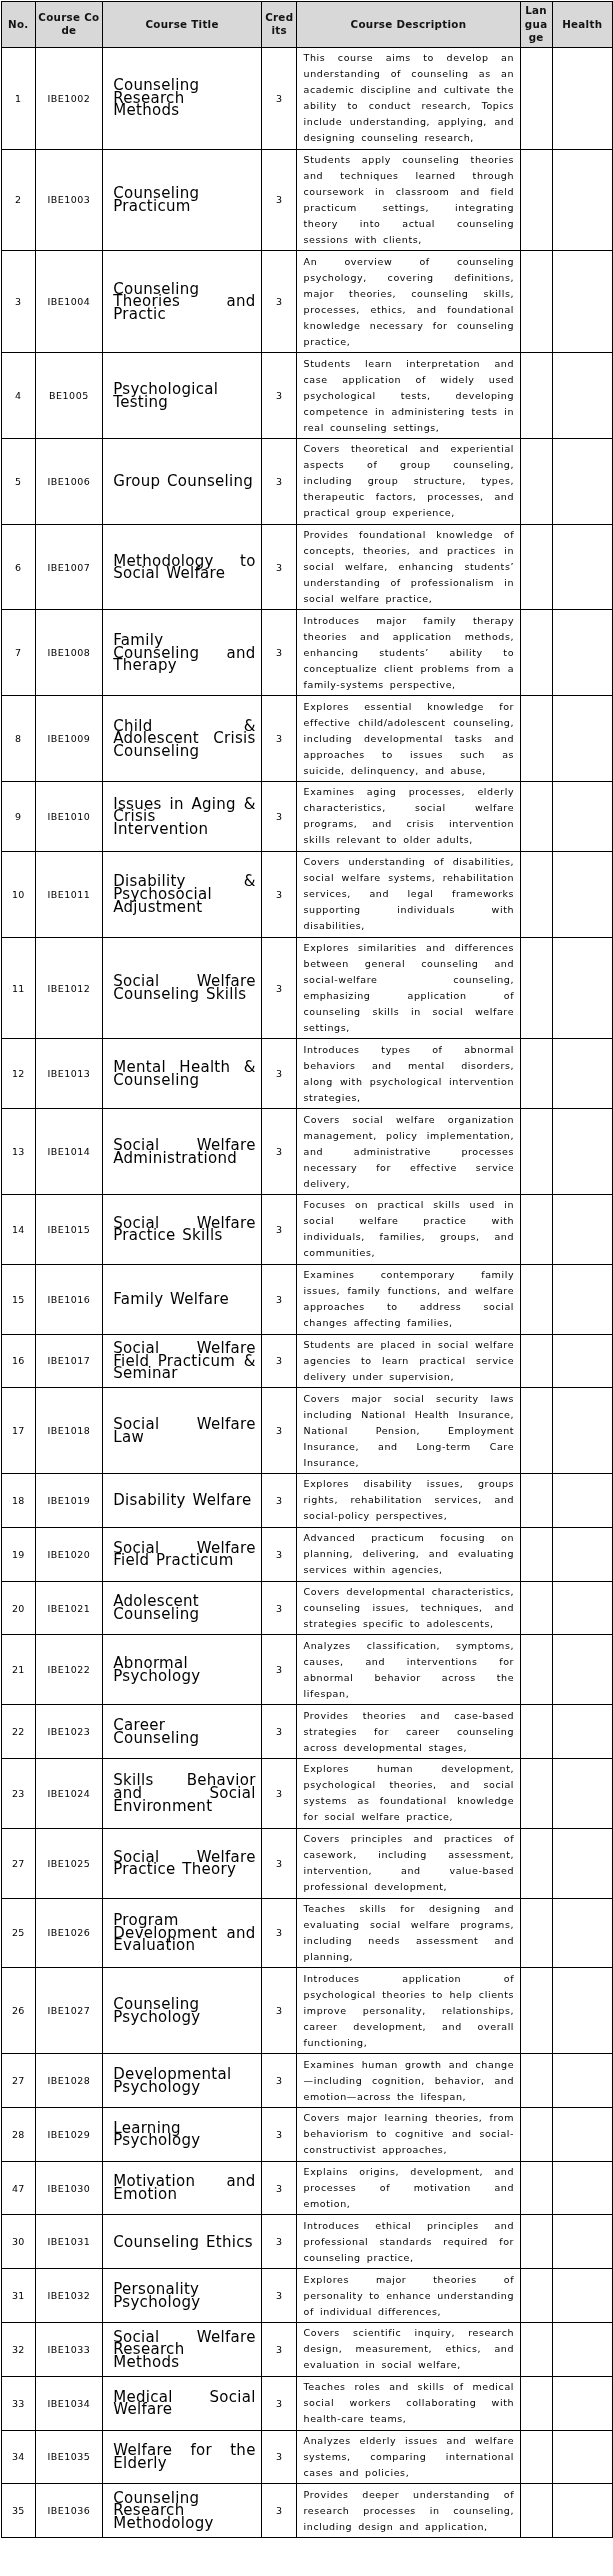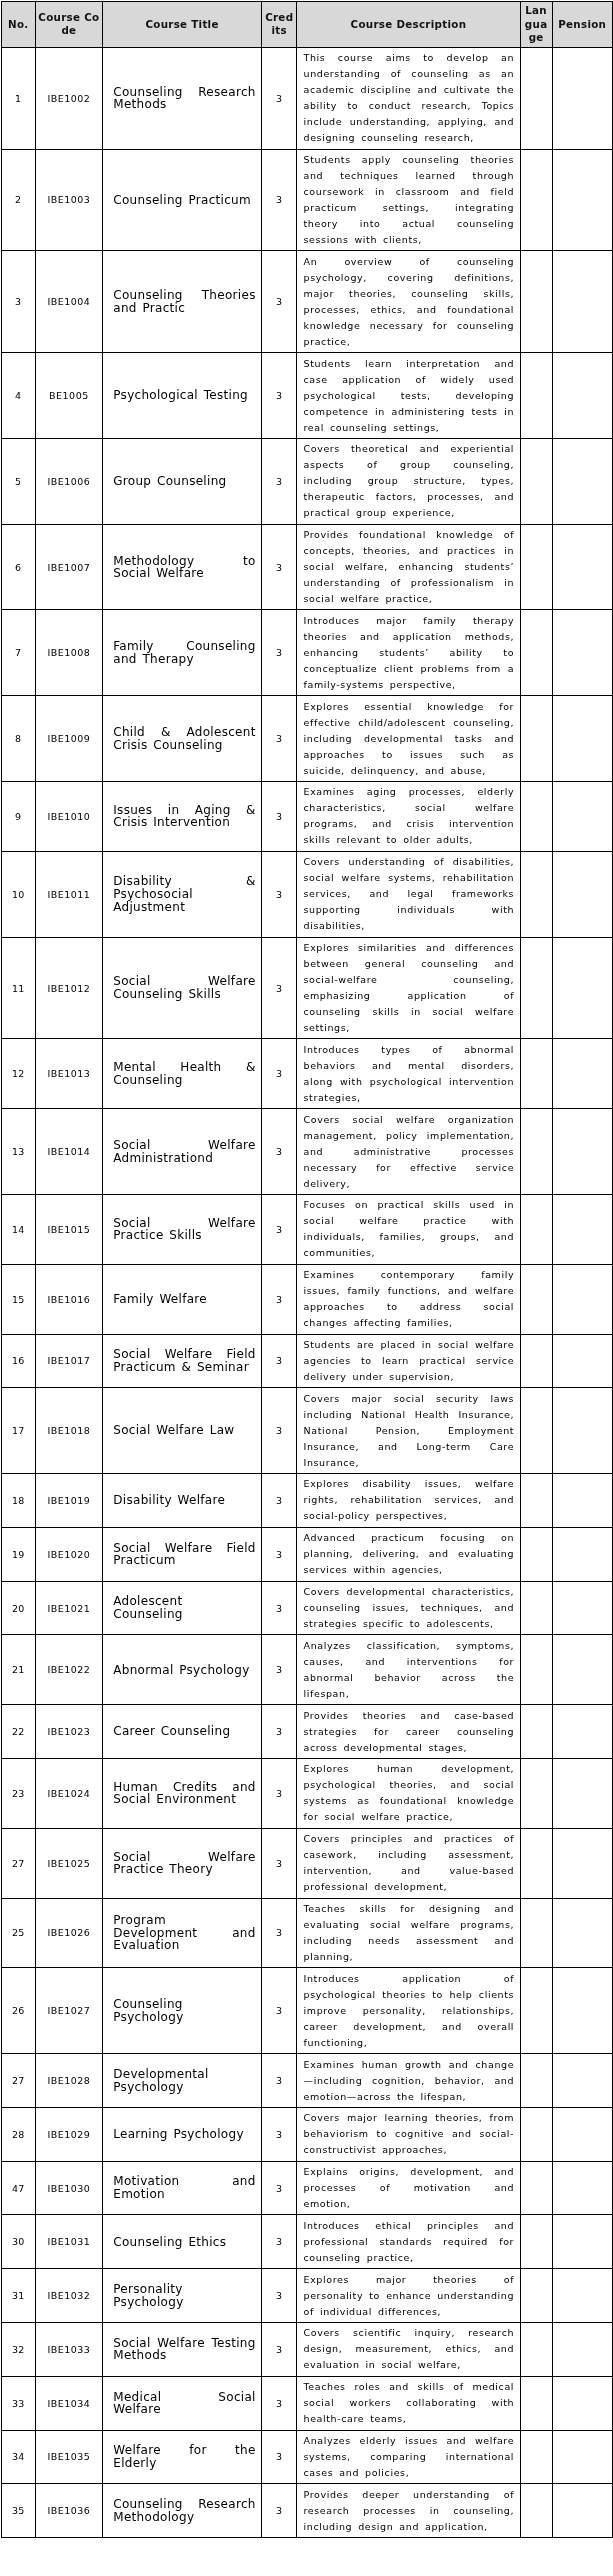--- a/index.html
+++ b/index.html
@@ -62,21 +62,21 @@
   }
   td.cell-code {
     text-align: center;
     font-size: 9.5px;
     letter-spacing: 0.5px;
     padding: 1.6px;
     white-space: nowrap;
     margin-top: 6px;
   }
   td.cell-title {
-    font-size: 12px;
+    font-size: 15px;
     line-height: 12.6px;
     padding: 3.2px 5.5px 3.2px 10.3px;
     text-align: justify;
     letter-spacing: 0.3px;
     word-spacing: 1.6px;
   }
   td.cell-desc {
     font-size: 9.5px;
     line-height: 16px;
     padding: 2.4px 5.5px 2.4px 6.3px;
@@ -105,21 +105,21 @@
       <col class="col-remarks">
     </colgroup>
     <thead>
       <tr>
         <th>No.</th>
         <th>Course Code</th>
         <th>Course Title</th>
         <th>Credits</th>
         <th>Course Description</th>
         <th>Language</th>
-        <th>Pension</th>
+        <th>Health</th>
       </tr>
     </thead>
     <tbody>
   <tr>
     <td class="cell-no">1</td>
     <td class="cell-code">IBE1002</td>
     <td class="cell-title">Counseling Research Methods</td>
     <td class="cell-credits">3</td>
     <td class="cell-desc">This course aims to develop an understanding of counseling as an academic discipline and cultivate the ability to conduct research, Topics include understanding, applying, and designing counseling research,</td>
     <td class="cell-lang"></td>
@@ -284,21 +284,21 @@
     <td class="cell-desc">Covers major social security laws including National Health Insurance, National Pension, Employment Insurance, and Long-term Care Insurance,</td>
     <td class="cell-lang"></td>
     <td class="cell-remarks"></td>
   </tr>
 
   <tr>
     <td class="cell-no">18</td>
     <td class="cell-code">IBE1019</td>
     <td class="cell-title">Disability Welfare</td>
     <td class="cell-credits">3</td>
-    <td class="cell-desc">Explores disability issues, welfare rights, rehabilitation services, and social-policy perspectives,</td>
+    <td class="cell-desc">Explores disability issues, groups rights, rehabilitation services, and social-policy perspectives,</td>
     <td class="cell-lang"></td>
     <td class="cell-remarks"></td>
   </tr>
 
   <tr>
     <td class="cell-no">19</td>
     <td class="cell-code">IBE1020</td>
     <td class="cell-title">Social Welfare Field Practicum</td>
     <td class="cell-credits">3</td>
     <td class="cell-desc">Advanced practicum focusing on planning, delivering, and evaluating services within agencies,</td>
@@ -332,21 +332,21 @@
     <td class="cell-title">Career Counseling</td>
     <td class="cell-credits">3</td>
     <td class="cell-desc">Provides theories and case-based strategies for career counseling across developmental stages,</td>
     <td class="cell-lang"></td>
     <td class="cell-remarks"></td>
   </tr>
 
   <tr>
     <td class="cell-no">23</td>
     <td class="cell-code">IBE1024</td>
-    <td class="cell-title">Human Credits and Social Environment</td>
+    <td class="cell-title">Skills Behavior and Social Environment</td>
     <td class="cell-credits">3</td>
     <td class="cell-desc">Explores human development, psychological theories, and social systems as foundational knowledge for social welfare practice,</td>
     <td class="cell-lang"></td>
     <td class="cell-remarks"></td>
   </tr>
 
   <tr>
     <td class="cell-no">27</td>
     <td class="cell-code">IBE1025</td>
     <td class="cell-title">Social Welfare Practice Theory</td>
@@ -422,21 +422,21 @@
     <td class="cell-title">Personality Psychology</td>
     <td class="cell-credits">3</td>
     <td class="cell-desc">Explores major theories of personality to enhance understanding of individual differences,</td>
     <td class="cell-lang"></td>
     <td class="cell-remarks"></td>
   </tr>
 
   <tr>
     <td class="cell-no">32</td>
     <td class="cell-code">IBE1033</td>
-    <td class="cell-title">Social Welfare Testing Methods</td>
+    <td class="cell-title">Social Welfare Research Methods</td>
     <td class="cell-credits">3</td>
     <td class="cell-desc">Covers scientific inquiry, research design, measurement, ethics, and evaluation in social welfare,</td>
     <td class="cell-lang"></td>
     <td class="cell-remarks"></td>
   </tr>
 
   <tr>
     <td class="cell-no">33</td>
     <td class="cell-code">IBE1034</td>
     <td class="cell-title">Medical Social Welfare</td>

